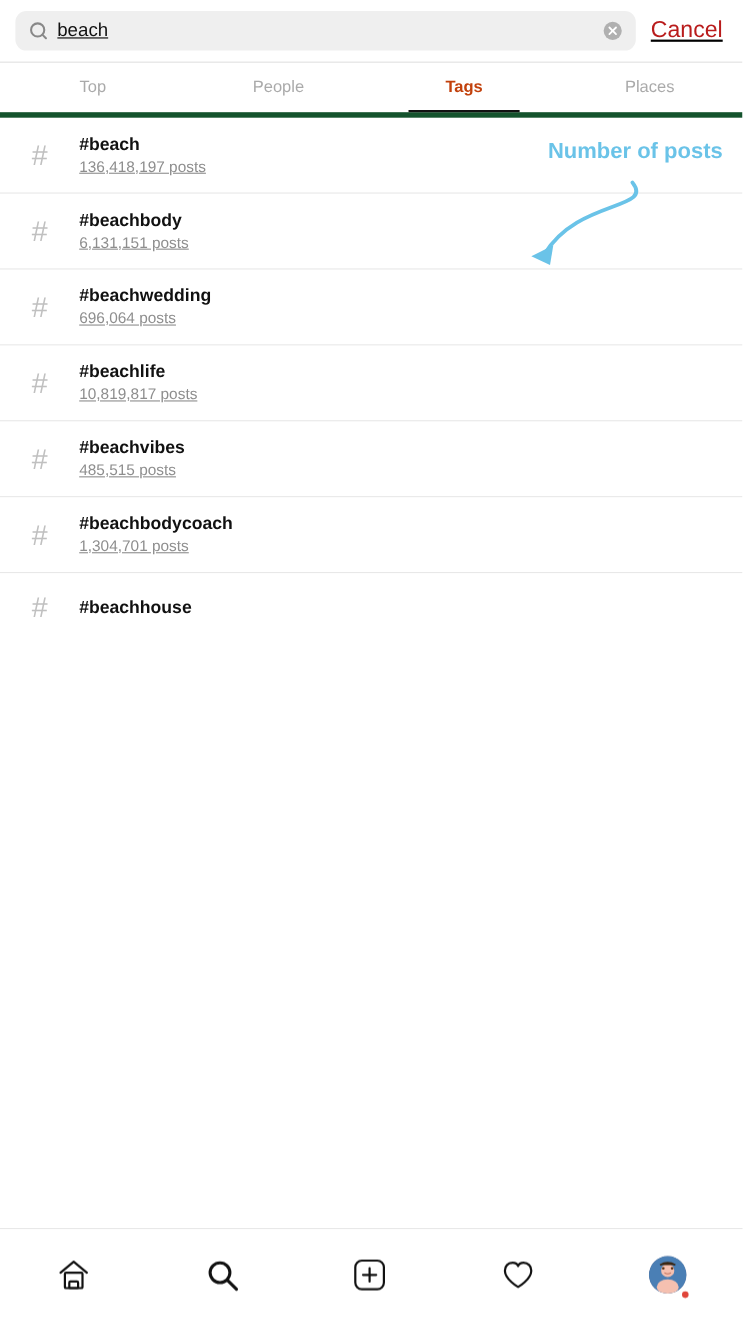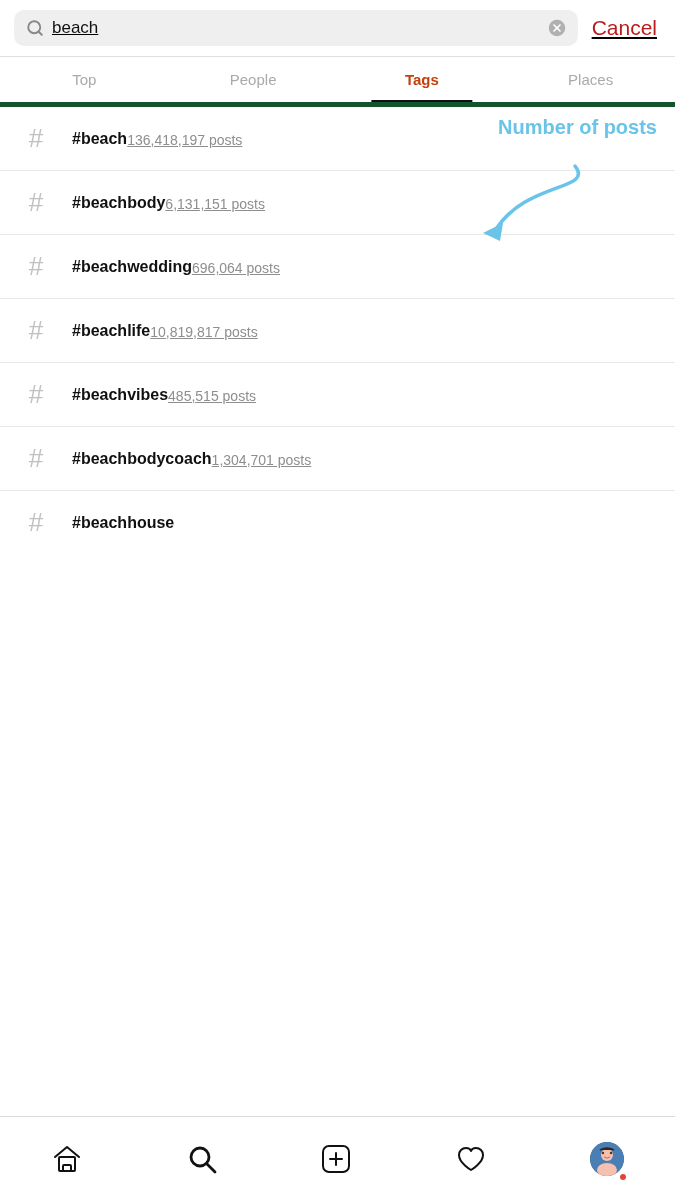--- a/index.html
+++ b/index.html
@@ -108,42 +108,42 @@
       font-size: 26px;
       color: #c0c0c0;
       margin-right: 18px;
       font-weight: 300;
       width: 36px;
       text-align: center;
       flex-shrink: 0;
     }
     .tag-info {
       display: flex;
-      flex-direction: row;
+      flex-direction: column;
       justify-content: space-between;
     }
     .tag-name {
       font-size: 16px;
       font-weight: 600;
       color: #111;
     }
     .tag-count {
       font-size: 14px;
       color: #8e8e8e;
       margin-top: 2px;
       text-decoration: underline;
     }
 
     
     .annotation-container {
       position: relative;
     }
     .annotation-label {
       position: absolute;
-      top: 8px;
+      top: 19px;
       right: 18px;
       font-size: 20px;
       font-weight: 600;
       color: #6ac3e8;
       pointer-events: none;
       z-index: 10;
       line-height: 1.2;
       text-align: right;
       margin-left: 22px;
     }

